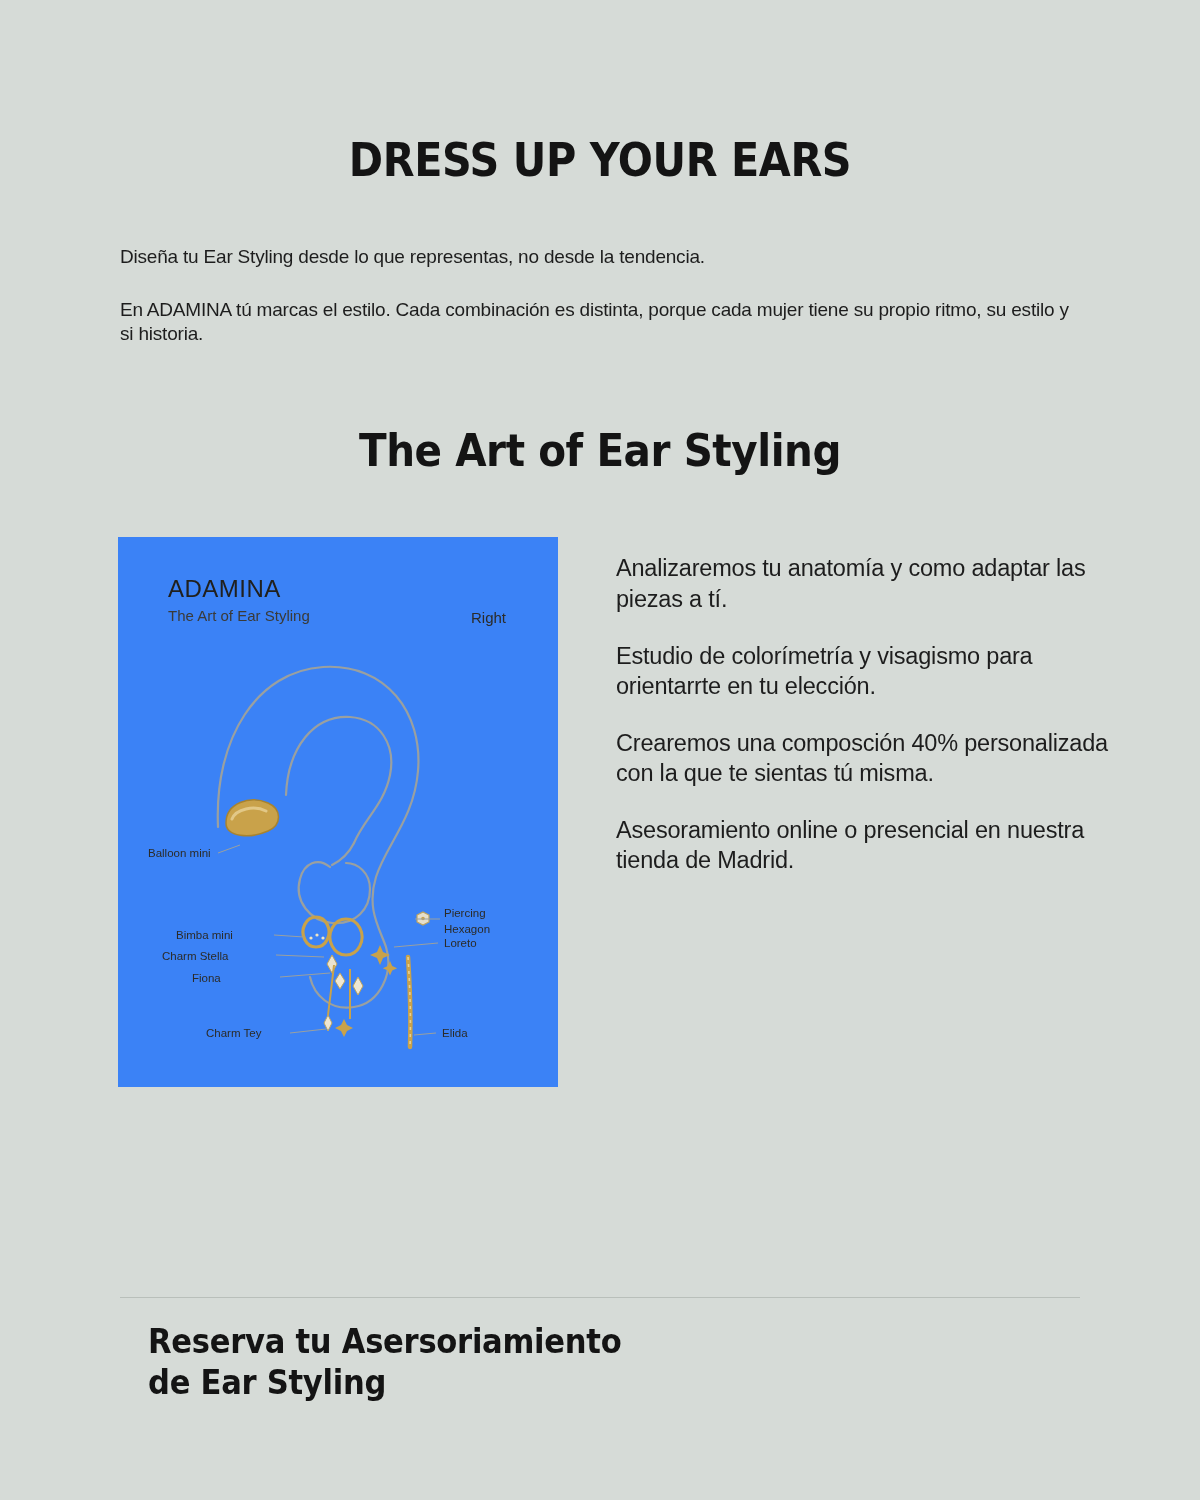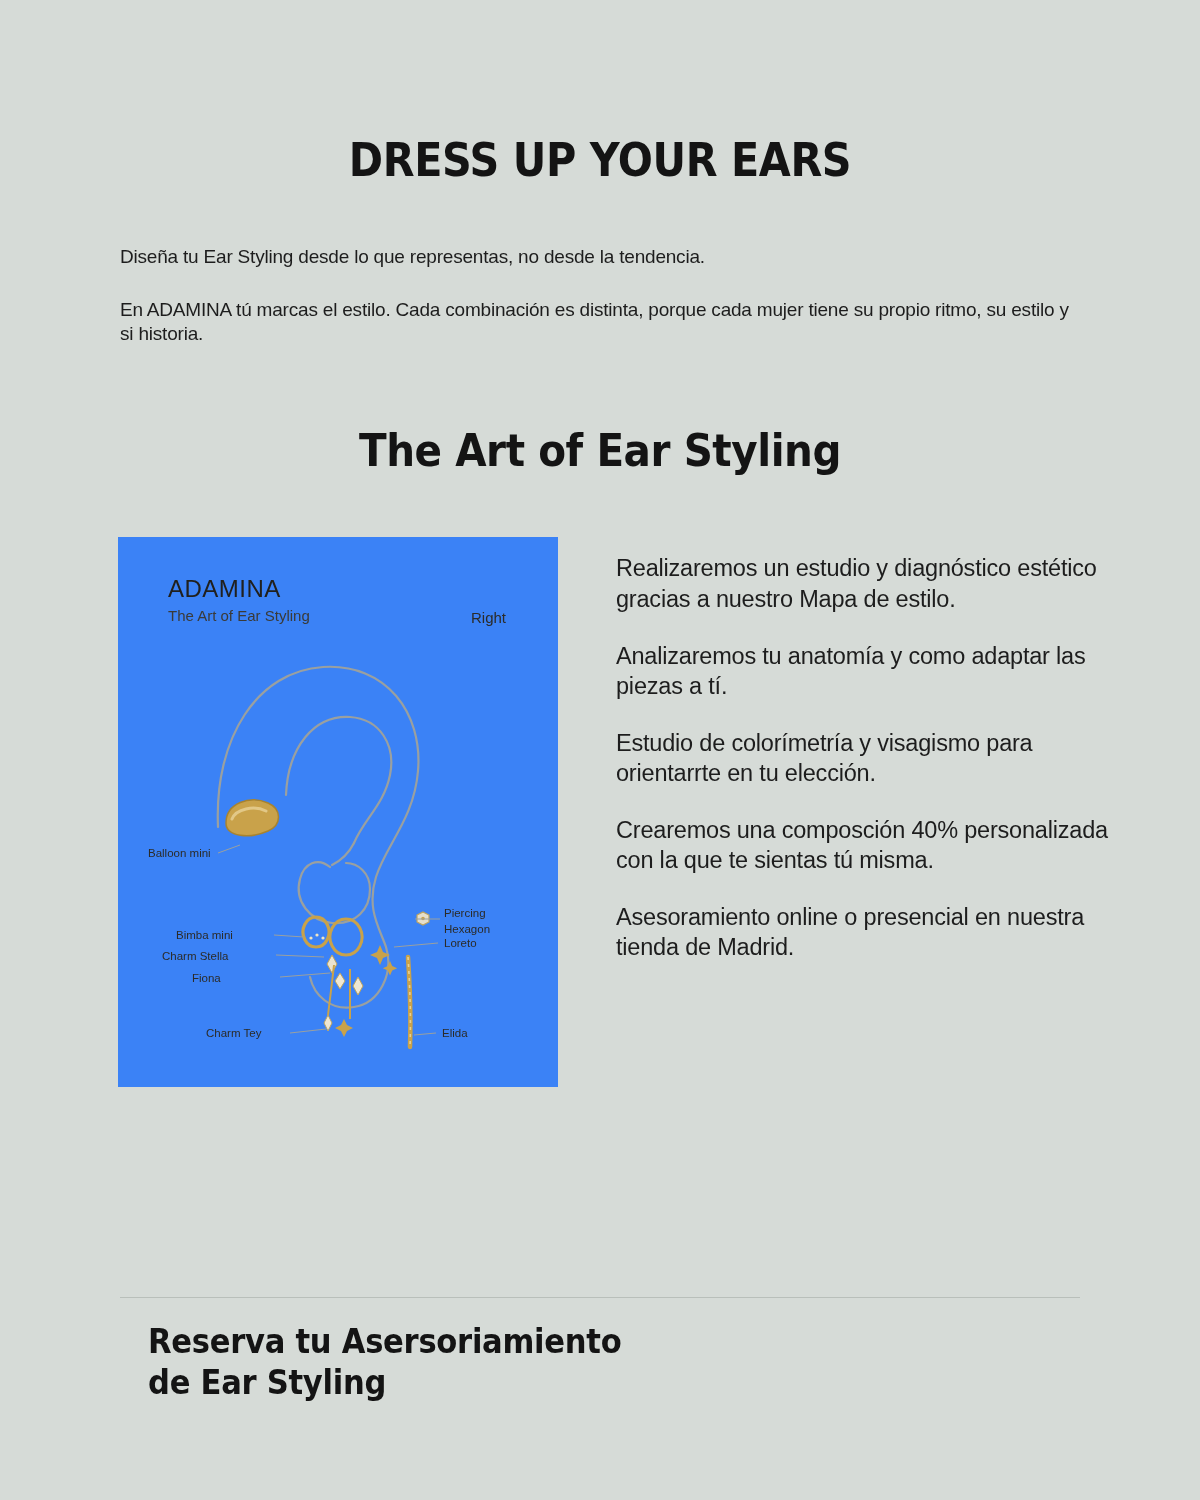--- a/index.html
+++ b/index.html
@@ -240,21 +240,20 @@
         <text class="lbl" x="58" y="402">Bimba mini</text>
         <text class="lbl" x="44" y="423">Charm Stella</text>
         <text class="lbl" x="74" y="445">Fiona</text>
         <text class="lbl" x="326" y="410">Loreto</text>
         <text class="lbl" x="88" y="500">Charm Tey</text>
         <text class="lbl" x="324" y="500">Elida</text>
       </svg>
     </div>
 
     <div class="copy-col">
-      <p>Realizaremos un estudio y diagnóstico estético gracias a nuestro Mapa de estilo.</p>
       <p>Analizaremos tu anatomía y como adaptar las piezas a tí.</p>
       <p>Estudio de colorímetría y visagismo para orientarrte en tu elección.</p>
       <p>Crearemos una composción 40% personalizada con la que te sientas tú misma.</p>
       <p>Asesoramiento online o presencial en nuestra tienda de Madrid.</p>
     </div>
   </div>
 
   <div class="divider"></div>
 
   <div class="cta">

